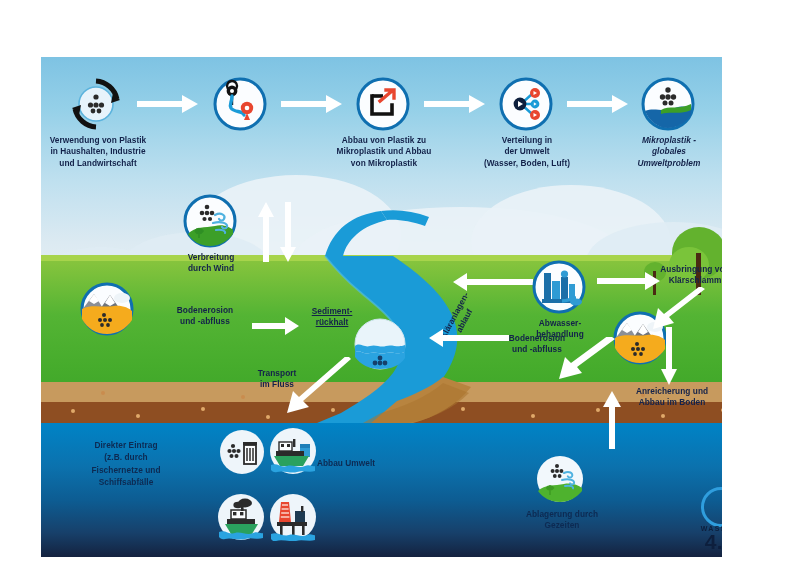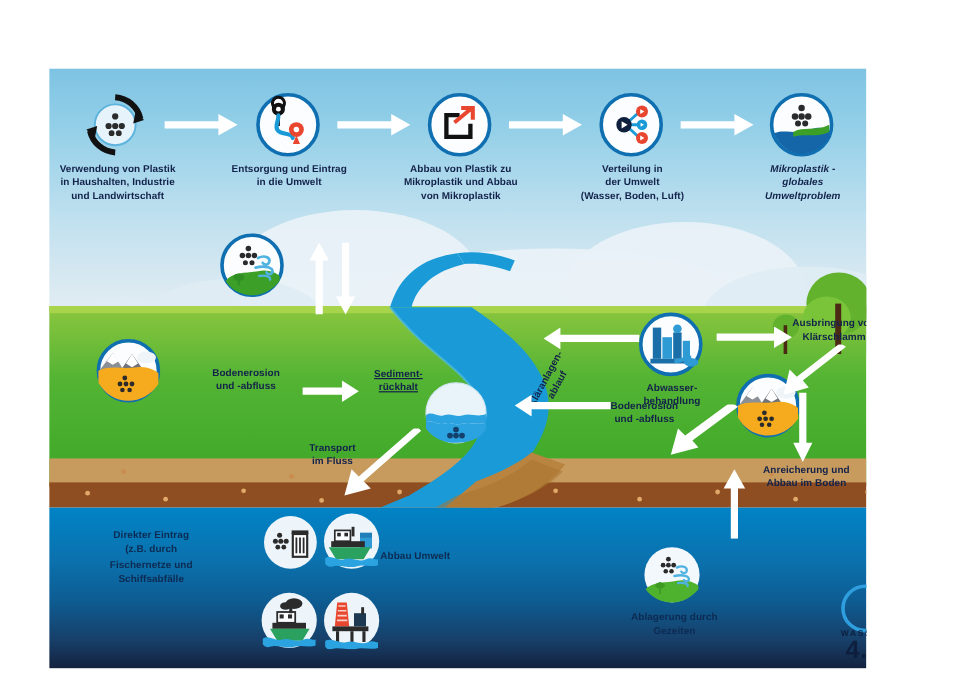--- a/index.html
+++ b/index.html
@@ -152,21 +152,20 @@
       <circle cx="27" cy="27" r="25" fill="#fbfdff" stroke="#0f6fb0" stroke-width="3"></circle>
       <path d="M19,14 a5,5 0 1 1 0.1,0 M19,19 L19,28" stroke="#111" stroke-width="2.4" fill="none"></path>
       <circle cx="19" cy="14" r="5.4" fill="#111"></circle>
       <circle cx="19" cy="14" r="2" fill="#fff"></circle>
       <path d="M19,19 C19,25 16,27 18,31 C21,36 30,33 31,38" stroke="#1a9bd7" stroke-width="3.4" fill="none" stroke-linecap="round"></path>
       <circle cx="34" cy="31" r="6.2" fill="#e8462f"></circle>
       <circle cx="34" cy="31" r="2.3" fill="#fff"></circle>
       <path d="M34,36 L31,43 L37,43 Z" fill="#e8462f"></path>
     </svg>
   </div>
-  <div class="lbl" style="left:134px;top:78px;width:132px;">Entsorgung und Eintrag<br>in die Umwelt</div>
 
   <svg class="arr" style="left:240px;top:37px;" width="62" height="20" viewBox="0 0 62 20">
     <path d="M0,7 L45,7 L45,1 L61,10 L45,19 L45,13 L0,13 Z" fill="#fff"></path>
   </svg>
 
   <div class="ic icPlain" style="left:315px;top:20px;width:54px;height:54px;background:transparent;">
     <svg viewBox="0 0 54 54" width="54" height="54">
       <circle cx="27" cy="27" r="25" fill="#fbfdff" stroke="#0f6fb0" stroke-width="3"></circle>
       <path d="M16,19 L16,37 L36,37 L36,28" fill="none" stroke="#111" stroke-width="3.6" stroke-linecap="square"></path>
       <path d="M16,19 L27,19" fill="none" stroke="#111" stroke-width="3.6"></path>
@@ -223,20 +222,21 @@
       <circle cx="19" cy="19" r="2.3" fill="#2b2b2b"></circle>
       <circle cx="24" cy="19" r="2.3" fill="#2b2b2b"></circle>
       <circle cx="29" cy="19" r="2.3" fill="#2b2b2b"></circle>
       <circle cx="21.5" cy="25" r="2.1" fill="#2b2b2b"></circle>
       <circle cx="27" cy="25" r="2.1" fill="#2b2b2b"></circle>
       <path d="M32,21 C38,18 43,21 41,25 C40,27 37,27 36,25" fill="none" stroke="#4fb2e0" stroke-width="2.2" stroke-linecap="round"></path>
       <path d="M30,29 C38,27 45,29 44,33 C43,35 40,35 39,33" fill="none" stroke="#4fb2e0" stroke-width="2.2" stroke-linecap="round"></path>
       <path d="M33,36 C39,35 43,37 42,39" fill="none" stroke="#4fb2e0" stroke-width="2" stroke-linecap="round"></path>
     </svg>
   </div>
+  <div class="lbl" style="left:126px;top:195px;width:88px;">Verbreitung<br>durch Wind</div>
 
   <svg class="arr" style="left:216px;top:145px;" width="18" height="60" viewBox="0 0 18 60">
     <path d="M9,0 L17,15 L12,15 L12,60 L6,60 L6,15 L1,15 Z" fill="#fff"></path>
   </svg>
   <svg class="arr" style="left:238px;top:145px;" width="18" height="60" viewBox="0 0 18 60">
     <path d="M9,60 L17,45 L12,45 L12,0 L6,0 L6,45 L1,45 Z" fill="#fff"></path>
   </svg>
 
   <div class="ic icPlain" style="left:39px;top:225px;width:54px;height:54px;background:transparent;">
     <svg viewBox="0 0 54 54" width="54" height="54">

